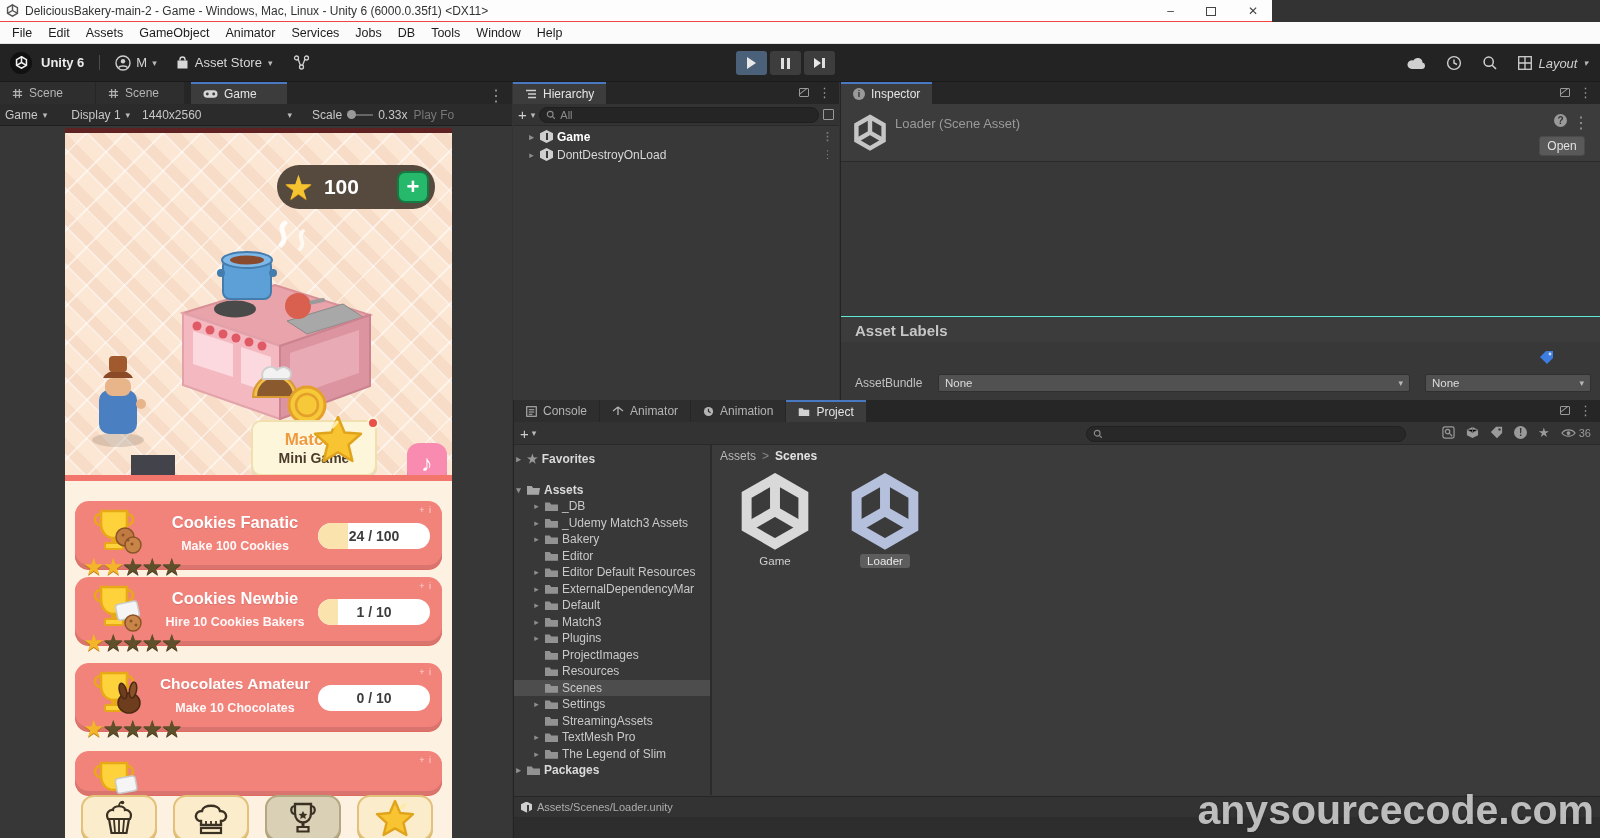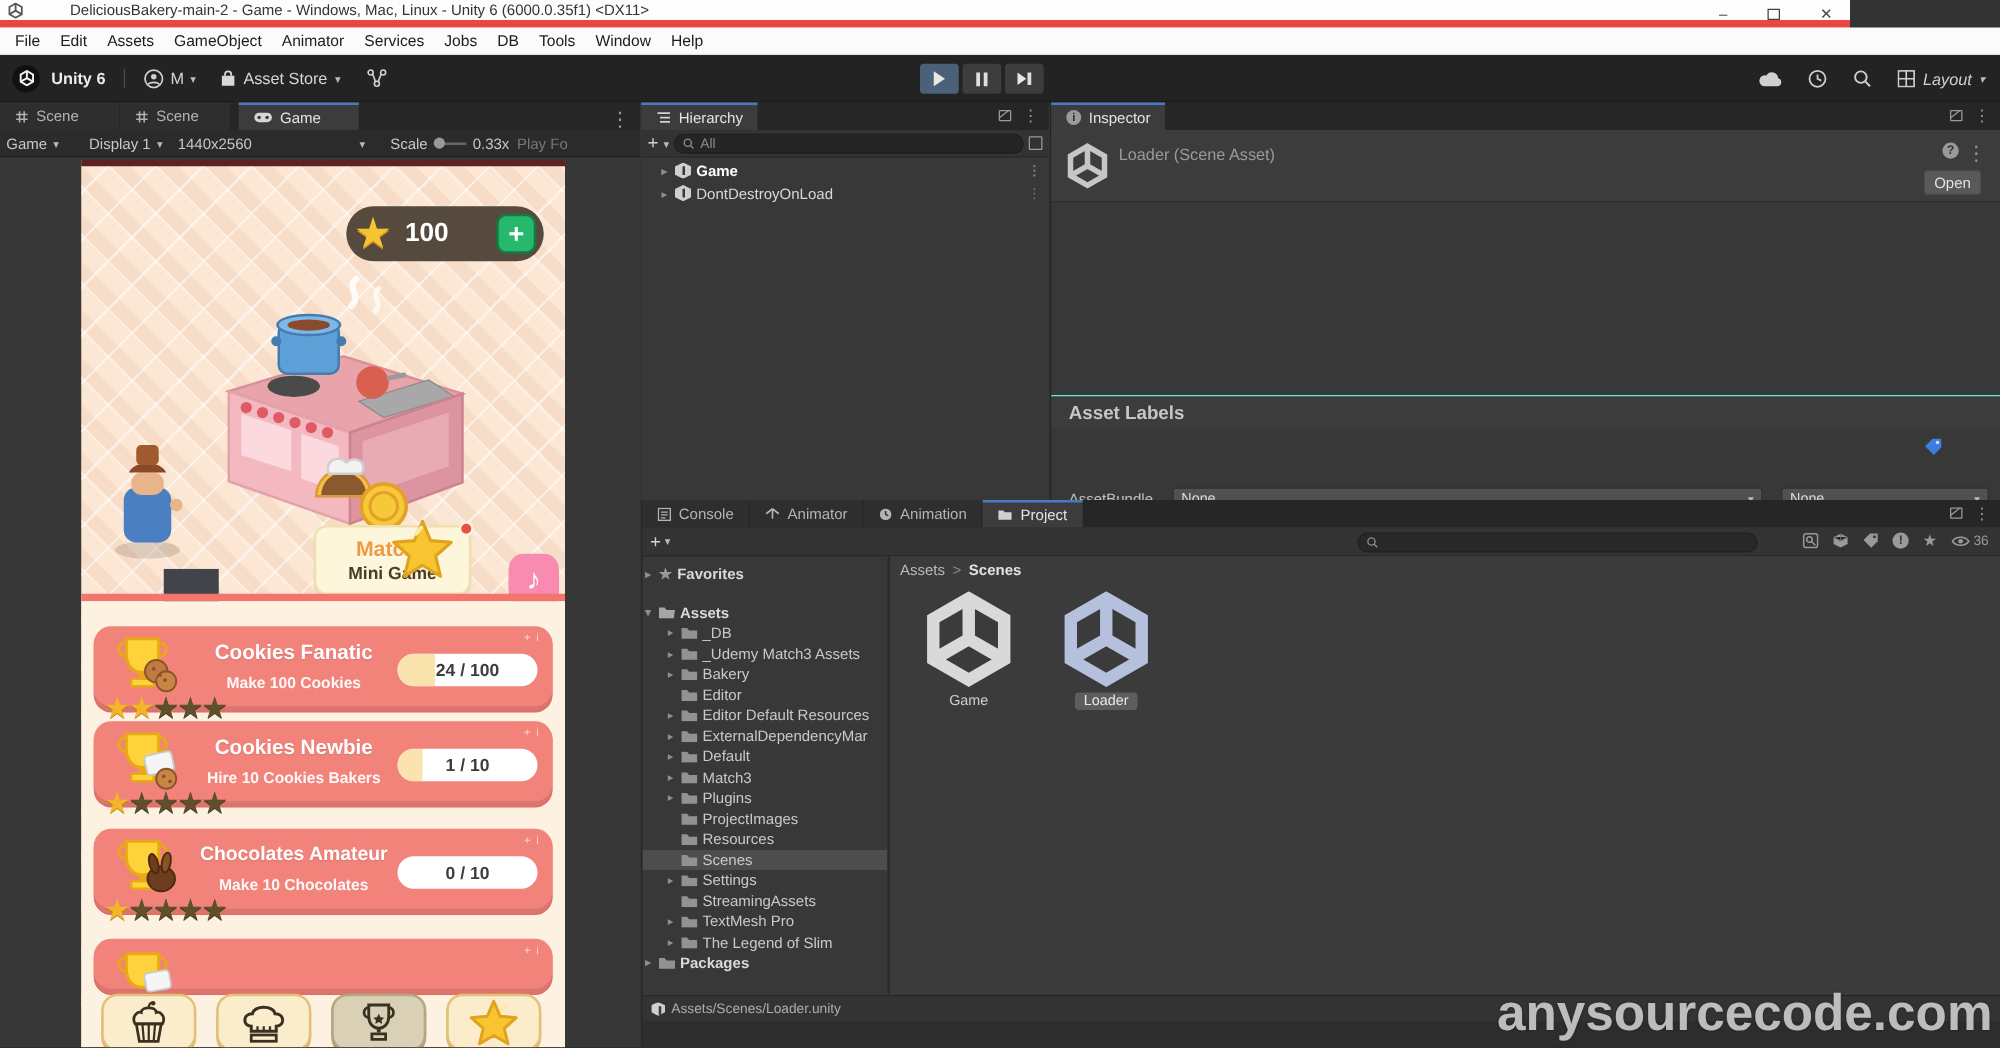--- a/index.html
+++ b/index.html
@@ -1,21 +1,21 @@
 <!DOCTYPE html>
 <html><head>
 <meta charset="utf-8">
 <style>
   * { margin:0; padding:0; box-sizing:border-box; }
   body { font-family:"Liberation Sans", sans-serif; background:#222; }
   .app { position:relative; width:1600px; height:838px; overflow:hidden; background:#333; }
   .abs { position:absolute; }
 
   
-  .titlebar { left:0; top:0; width:1480px; height:22px; background:#fdfdfd; display:flex; align-items:center; padding-left:6px; color:#222; font-size:12px; border-bottom:6px solid #ef4444;gap:31px;}
+  .titlebar { left:0; top:0; width:1272px; height:22px; background:#fdfdfd; display:flex; align-items:center; padding-left:6px; color:#222; font-size:12px; border-bottom:1px solid #ef4444;}
   .titlebar .wtitle { margin-left:6px; color:#333; }
   .wcontrols { position:absolute; right:14px; top:0; height:22px; display:flex; gap:32px; align-items:center; color:#444; font-size:12px;}
   .wbox { width:10px; height:9px; border:1px solid #444; display:inline-block;}
   .menubar { left:0; top:22px; width:1600px; height:22px; background:#fbfbfb; display:flex; align-items:center; padding-left:4px; color:#1c1c1c; font-size:12.5px; border-bottom:1px solid #e4e4e4;}
   .menubar span { padding:0 8px; cursor:default; }
 
   
   .toolbar { left:0; top:44px; width:1600px; height:38px; background:#232323; border-bottom:1px solid #1a1a1a; display:flex; align-items:center; color:#d6d6d6; font-size:13px;}
   .tb-left { display:flex; align-items:center; gap:9px; padding-left:10px;}
   .brand { font-weight:bold; color:#ececec; }
@@ -533,21 +533,21 @@
       <span style="position:absolute;right:12px;top:9px;color:#9a9a9a;">⋮</span>
       <span class="openbtn">
           <span>Open</span>
         </span>
     </div>
     <div class="sect" style="top:234px;"><span>Asset Labels</span></div>
     <svg style="position:absolute;right:46px;top:268px;" width="15" height="15" viewBox="0 0 15 15">
         <path d="M1 7 L7 1 H14 V8 L8 14 Z" fill="#3e7de0"></path>
         <circle cx="11" cy="4" r="1.4" fill="#cfe0ff"></circle>
       </svg>
-    <div class="abrow" style="top:304px;">
+    <div class="abrow" style="top:288px;">
       <span style="margin-left:14px;">AssetBundle</span>
       <span class="dropdown" style="position:absolute;left:97px;width:472px;">
         <span>None</span>
         <span class="caret">▾</span>
       </span>
       <span class="dropdown" style="position:absolute;left:584px;width:166px;">
         <span>None</span>
         <span class="caret">▾</span>
       </span>
     </div>

